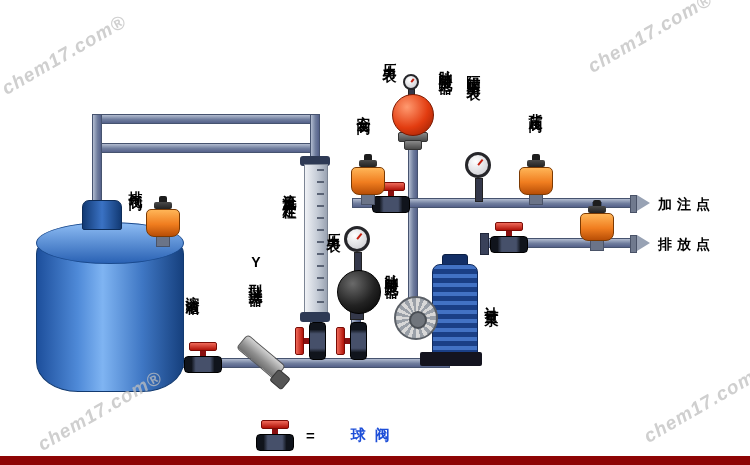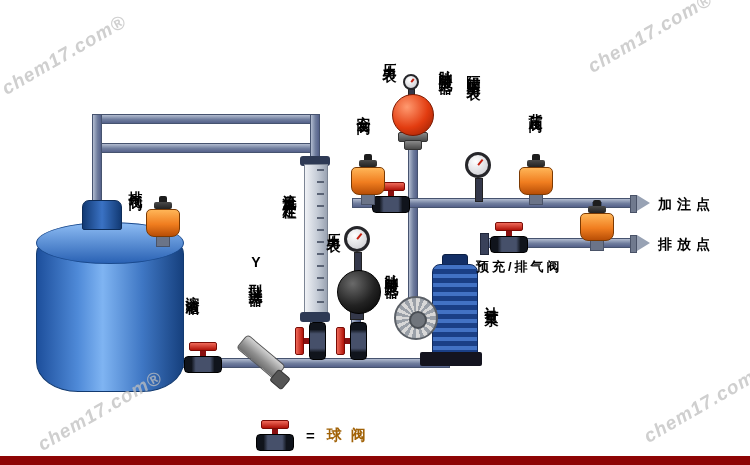--- a/index.html
+++ b/index.html
@@ -119,21 +119,21 @@
   .vlabel { position:absolute; writing-mode:vertical-rl; text-orientation:upright; font-size:14px;
             font-weight:bold; color:#000; letter-spacing:3px; line-height:16px; z-index:4; white-space:nowrap; }
   .hlabel { position:absolute; font-size:14px; font-weight:bold; color:#000; letter-spacing:5px;
             z-index:4; white-space:nowrap; }
   .hlabel.small { font-size:13px; letter-spacing:3px; }
 
   
   .legend { position:absolute; left:256px; top:420px; display:flex; align-items:center; gap:12px; z-index:4; }
   .legend .ball-valve { position:static; }
   .legend-eq { font-size:15px; font-weight:bold; color:#000; }
-  .legend-text { font-size:15px; font-weight:bold; color:#a16207; letter-spacing:9px; }
+  .legend-text { font-size:15px; font-weight:bold; color:#1d4ed8; letter-spacing:9px;margin-left:24px; }
 
   
   .wm { position:absolute; font-size:19px; font-weight:bold; font-style:italic; color:#bfbfbf;
         opacity:.75; transform:rotate(-30deg); letter-spacing:1px; z-index:6; pointer-events:none; }
 </style>
 </head>
 <body>
 
 <div class="stage">
 
@@ -251,21 +251,20 @@
   <div class="vlabel" style="left:326px; top:222px;">压力表</div>
   <div class="vlabel" style="left:384px; top:262px;">脉冲阻尼器</div>
   <div class="vlabel" style="left:382px; top:52px;">压力表</div>
   <div class="vlabel" style="left:356px; top:104px;">安全阀</div>
   <div class="vlabel" style="left:438px; top:58px;">脉冲阻尼器</div>
   <div class="vlabel" style="left:466px; top:64px;">隔膜压力表</div>
   <div class="vlabel" style="left:528px; top:102px;">背压阀</div>
   <div class="vlabel" style="left:484px; top:296px;">计量泵</div>
   <div class="hlabel" style="left:658px; top:196px;text-align:right;">加注点</div>
   <div class="hlabel" style="left:658px; top:236px;">排放点</div>
-  <div class="hlabel small" style="left:476px; top:258px;">预充/排气阀</div>
 
   <div class="legend">
     <div class="ball-valve">
       <div class="bv-handle"></div>
       <div class="bv-stem"></div>
       <div class="bv-body"></div>
     </div>
     <span class="legend-eq">=</span>
     <span class="legend-text">球阀</span>
   </div>

